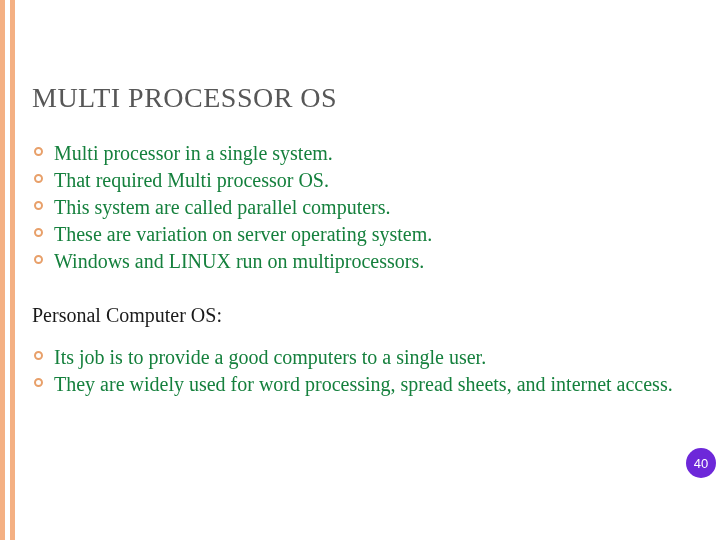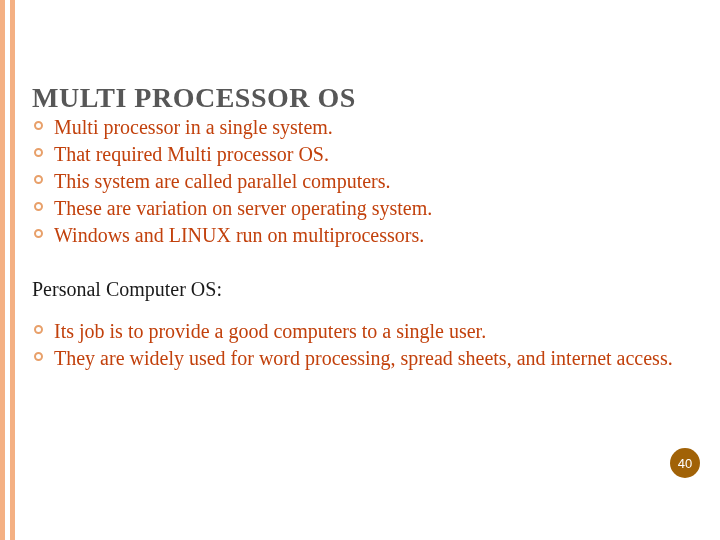--- a/index.html
+++ b/index.html
@@ -20,33 +20,34 @@
     .stripe1 { left: 0; background: #f4b083; }
     .stripe2 { left: 10px; background: #f4b083; }
     .content {
       position: absolute;
       left: 32px;
       right: 20px;
       top: 82px;
     }
     .title {
       font-size: 28px;
-      font-weight: 700;
+      font-weight: 400;
       color: #575757;
       letter-spacing: 0.5px;
+      margin-bottom: 26px;
     }
     .bullet-list {
       list-style: none;
       margin-bottom: 28px;
     }
     .bullet-list li {
       position: relative;
       padding-left: 22px;
       font-size: 20px;
-      color: #c2410c;
+      color: #15803d;
       line-height: 1.3;
       margin-bottom: 1px;
     }
     .bullet-list li::before {
       content: '';
       position: absolute;
       left: 2px;
       top: 7px;
       width: 9px;
       height: 9px;
@@ -56,26 +57,26 @@
     }
     .section-header {
       font-size: 20px;
       color: #1a1a1a;
       line-height: 1.3;
       margin-bottom: 16px;
       padding-left: 0;
     }
     .page-number {
       position: absolute;
-      right: 20px;
+      right: 4px;
       bottom: 62px;
       width: 30px;
       height: 30px;
       border-radius: 50%;
-      background: #a16207;
+      background: #6d28d9;
       color: #ffffff;
       display: flex;
       align-items: center;
       justify-content: center;
       font-size: 13px;
       font-family: Arial, sans-serif;
     }
   </style>
 </head>
 <body>

